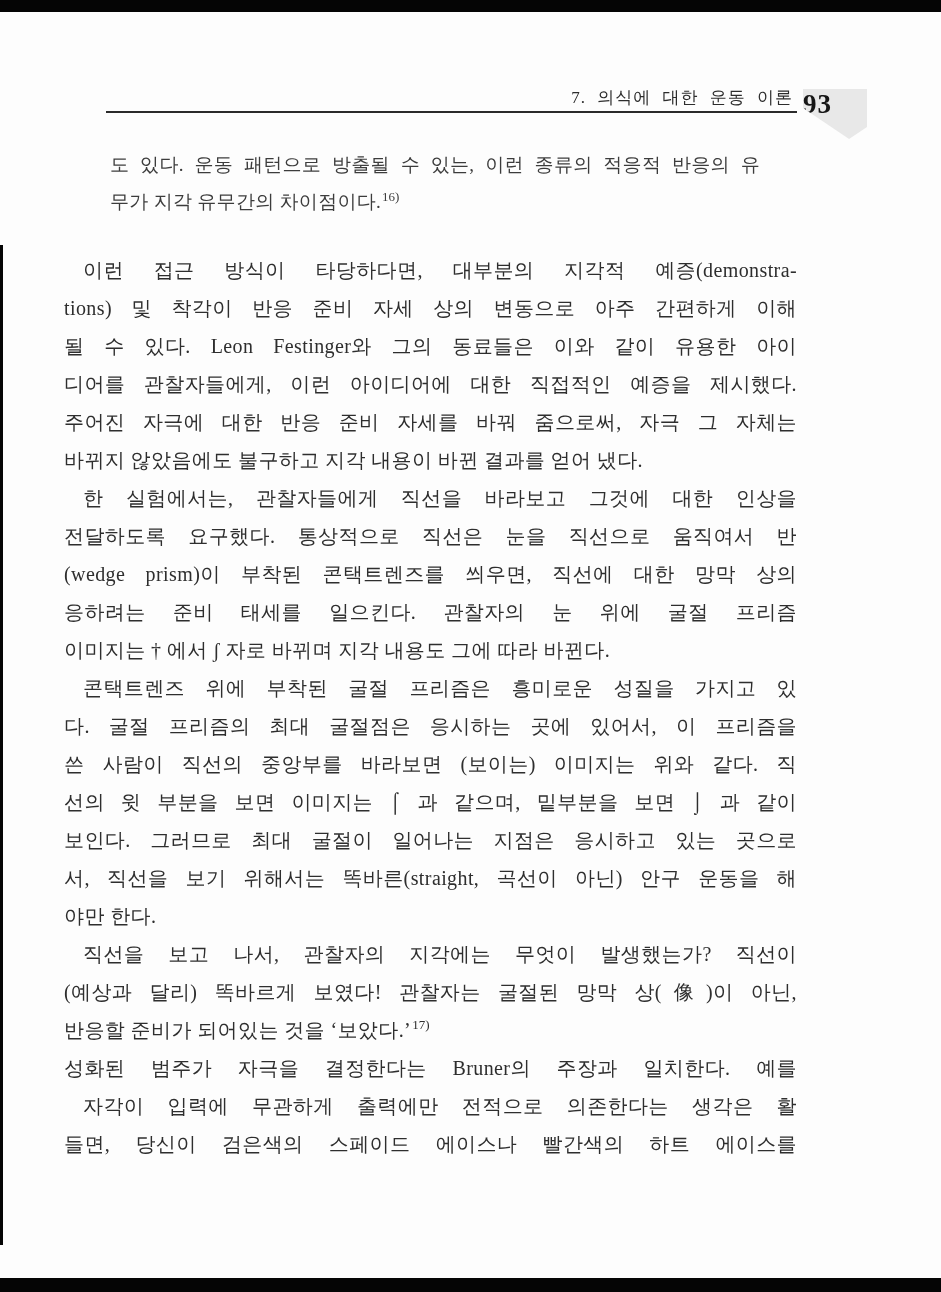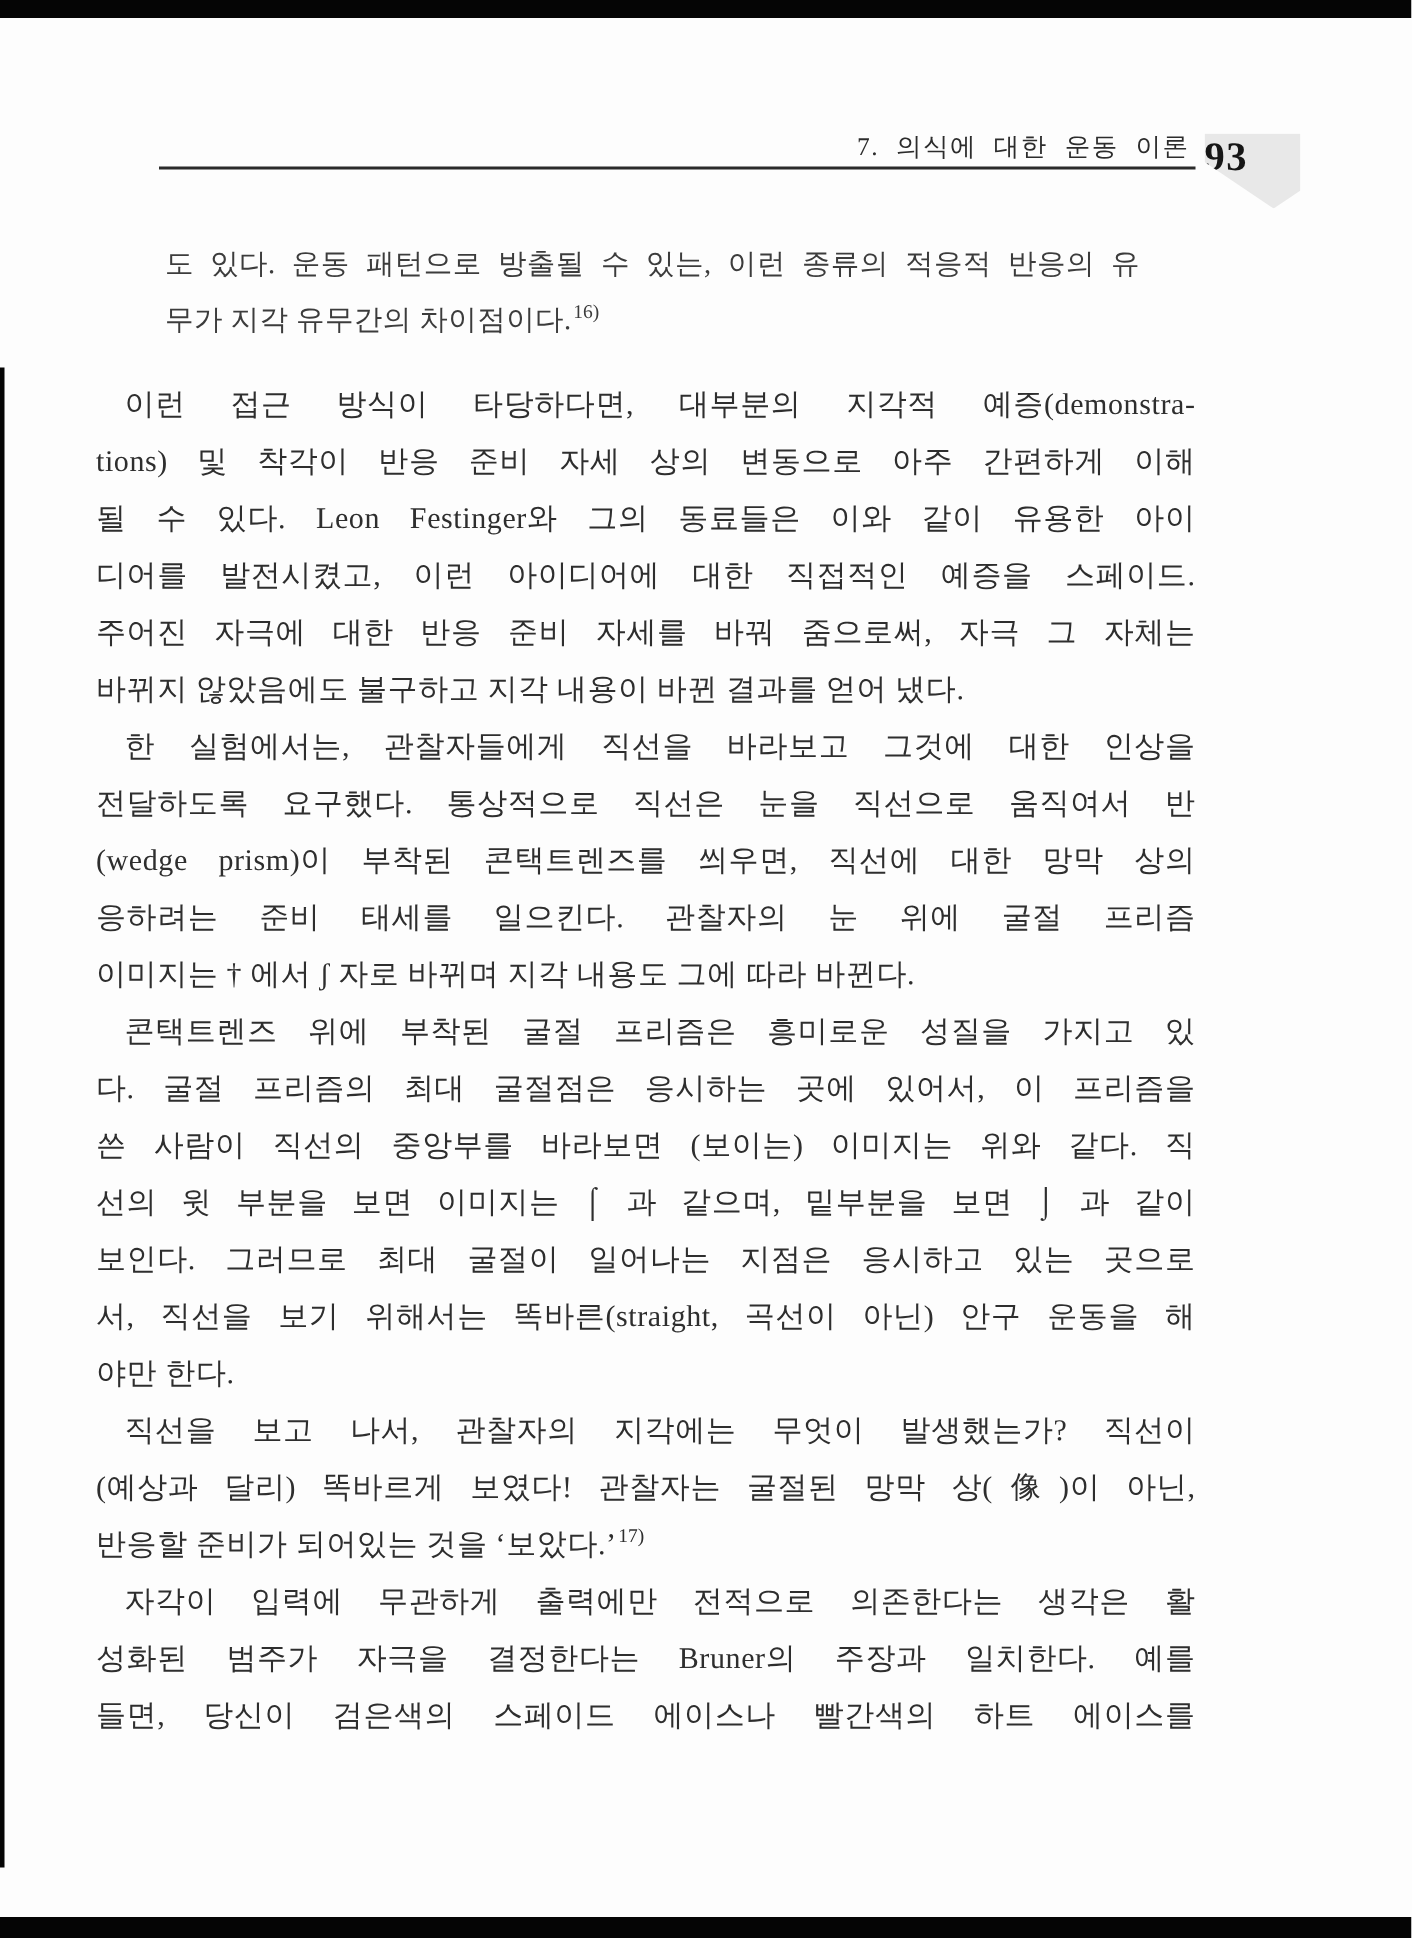--- a/index.html
+++ b/index.html
@@ -64,21 +64,20 @@
   }
   .line.indent { text-indent: 19px; }
 
   #quote-area {
     position: absolute;
     left: 110px; top: 146px;
     width: 650px;
     font-size: 19px;
     color: #3c3c3c;
     letter-spacing: 0.3px;
-    margin-top: 12px;
   }
   #quote-area .line { height: 37px; line-height: 37px; }
 
   #text-area {
     position: absolute;
     left: 64px; top: 251px;
     width: 733px;
     font-size: 20px;
     letter-spacing: 0.4px;
     color: #2e2e2e;
@@ -110,21 +109,21 @@
       <div class="line full"><span>도 있다. 운동 패턴으로 방출될 수 있는, 이런 종류의 적응적 반응의 유</span></div>
       <div class="line"><span>무가 지각 유무간의 차이점이다.</span><sup>16)</sup></div>
     </div>
   </div>
 
 <div id="text-area">
     <div class="block">
       <div class="line full indent"><span>이런 접근 방식이 타당하다면, 대부분의 지각적 예증(demonstra-</span></div>
       <div class="line full"><span>tions) 및 착각이 반응 준비 자세 상의 변동으로 아주 간편하게 이해</span></div>
       <div class="line full"><span>될 수 있다. Leon Festinger와 그의 동료들은 이와 같이 유용한 아이</span></div>
-      <div class="line full"><span>디어를 발전시켰고, 이런 아이디어에 대한 직접적인 예증을 스페이드.</span></div>
+      <div class="line full"><span>디어를 관찰자들에게, 이런 아이디어에 대한 직접적인 예증을 제시했다.</span></div>
       <div class="line full"><span>주어진 자극에 대한 반응 준비 자세를 바꿔 줌으로써, 자극 그 자체는</span></div>
       <div class="line"><span>바뀌지 않았음에도 불구하고 지각 내용이 바뀐 결과를 얻어 냈다.</span></div>
     </div>
     <div class="block">
       <div class="line full indent"><span>한 실험에서는, 관찰자들에게 직선을 바라보고 그것에 대한 인상을</span></div>
       <div class="line full"><span>전달하도록 요구했다. 통상적으로 직선은 눈을 직선으로 움직여서 반</span></div>
       <div class="line full"><span>(wedge prism)이 부착된 콘택트렌즈를 씌우면, 직선에 대한 망막 상의</span></div>
       <div class="line full"><span>응하려는 준비 태세를 일으킨다. 관찰자의 눈 위에 굴절 프리즘</span></div>
       <div class="line"><span>이미지는 † 에서 ʃ 자로 바뀌며 지각 내용도 그에 따라 바뀐다.</span></div>
     </div>
@@ -136,17 +135,17 @@
       <div class="line full"><span>보인다. 그러므로 최대 굴절이 일어나는 지점은 응시하고 있는 곳으로</span></div>
       <div class="line full"><span>서, 직선을 보기 위해서는 똑바른(straight, 곡선이 아닌) 안구 운동을 해</span></div>
       <div class="line"><span>야만 한다.</span></div>
     </div>
     <div class="block">
       <div class="line full indent"><span>직선을 보고 나서, 관찰자의 지각에는 무엇이 발생했는가? 직선이</span></div>
       <div class="line full"><span>(예상과 달리) 똑바르게 보였다! 관찰자는 굴절된 망막 상(像)이 아닌,</span></div>
       <div class="line"><span>반응할 준비가 되어있는 것을 ‘보았다.’</span><sup>17)</sup></div>
     </div>
     <div class="block">
+      <div class="line full"><span>성화된 범주가 자극을 결정한다는 Bruner의 주장과 일치한다. 예를</span></div>
       <div class="line full indent"><span>자각이 입력에 무관하게 출력에만 전적으로 의존한다는 생각은 활</span></div>
-      <div class="line full"><span>성화된 범주가 자극을 결정한다는 Bruner의 주장과 일치한다. 예를</span></div>
       <div class="line full"><span>들면, 당신이 검은색의 스페이드 에이스나 빨간색의 하트 에이스를</span></div>
     </div>
   </div>
 
 </body></html>

